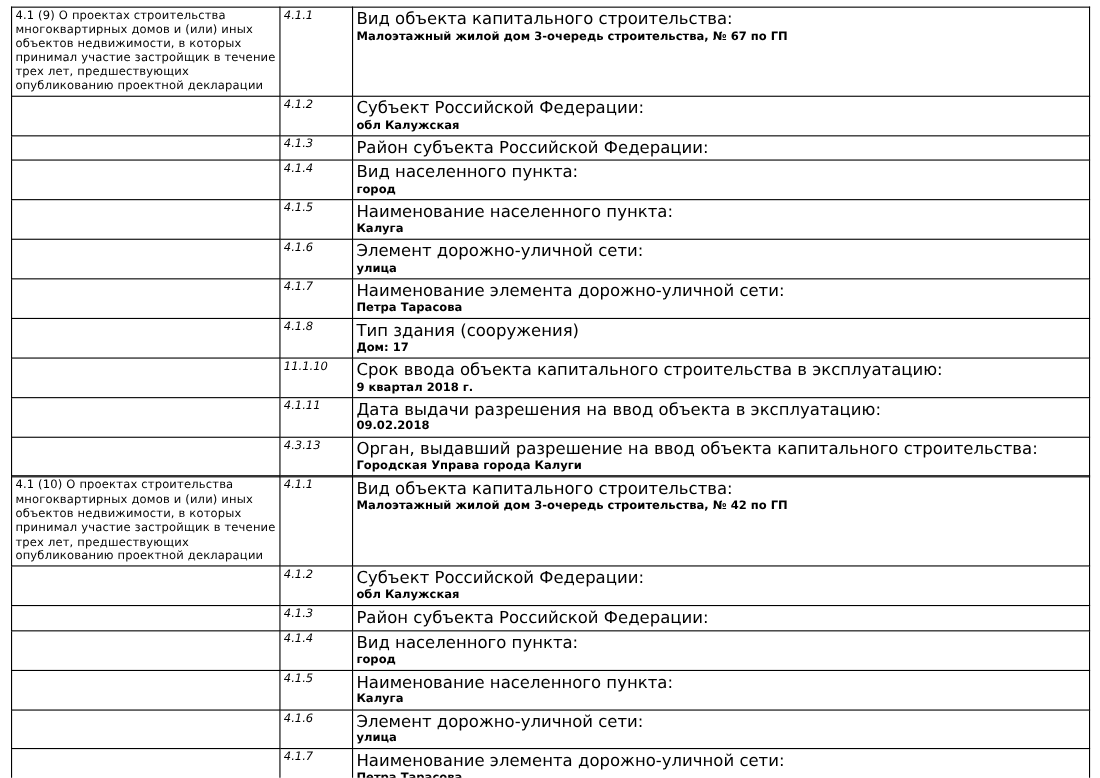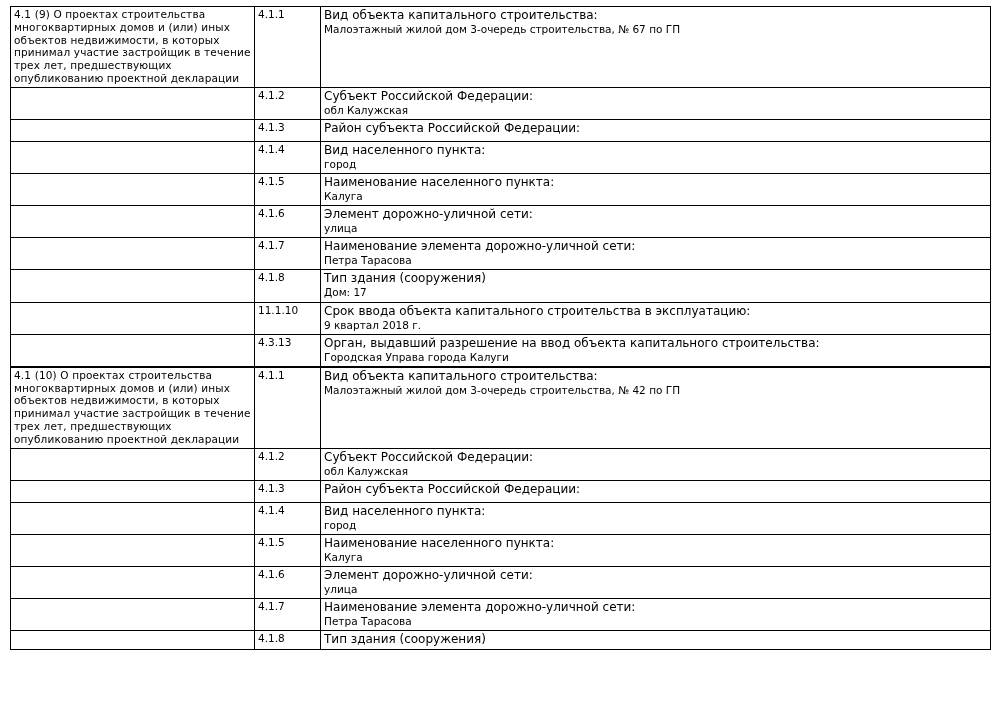--- a/index.html
+++ b/index.html
@@ -37,27 +37,28 @@
   col.c-val   { width: 670px; }
 
   .sect-label {
     font-size: 10.5px;
     line-height: 1.22;
     letter-spacing: 0.15px;
   }
   .num {
     font-size: 10.5px;
     padding-top: 3px;
+    font-style: italic;
   }
   .field-title {
-    font-size: 12px;
+    font-size: 15px;
     line-height: 1.25;
   }
   .field-value {
-    font-weight: normal;
+    font-weight: bold;
     font-size: 10.5px;
     line-height: 1.25;
   }
   .tall-cell { height: 62px; }
   .empty-cell { }
   .row-1 td { height: 18px; }
 </style>
 </head>
 <body>
 
@@ -139,20 +140,28 @@
       <tr>
         <td class="empty-cell"></td>
         <td class="num">11.1.10</td>
         <td>
           <div class="field-title">Срок ввода объекта капитального строительства в эксплуатацию:</div>
           <div class="field-value">9 квартал 2018 г.</div>
         </td>
       </tr>
       <tr>
         <td class="empty-cell"></td>
+        <td class="num">4.1.11</td>
+        <td>
+          <div class="field-title">Дата выдачи разрешения на ввод объекта в эксплуатацию:</div>
+          <div class="field-value">09.02.2018</div>
+        </td>
+      </tr>
+      <tr>
+        <td class="empty-cell"></td>
         <td class="num">4.3.13</td>
         <td>
           <div class="field-title">Орган, выдавший разрешение на ввод объекта капитального строительства:</div>
           <div class="field-value">Городская Управа города Калуги</div>
         </td>
       </tr>
     </tbody>
   </table>
 
   <table class="doc">

